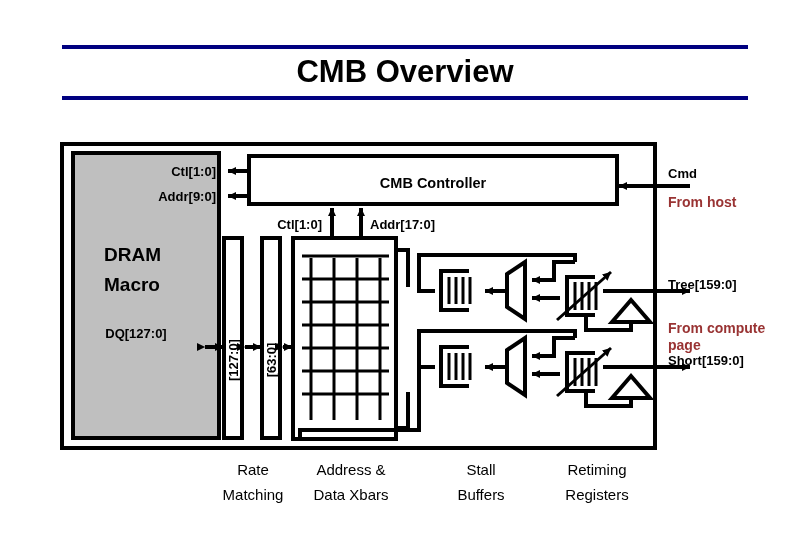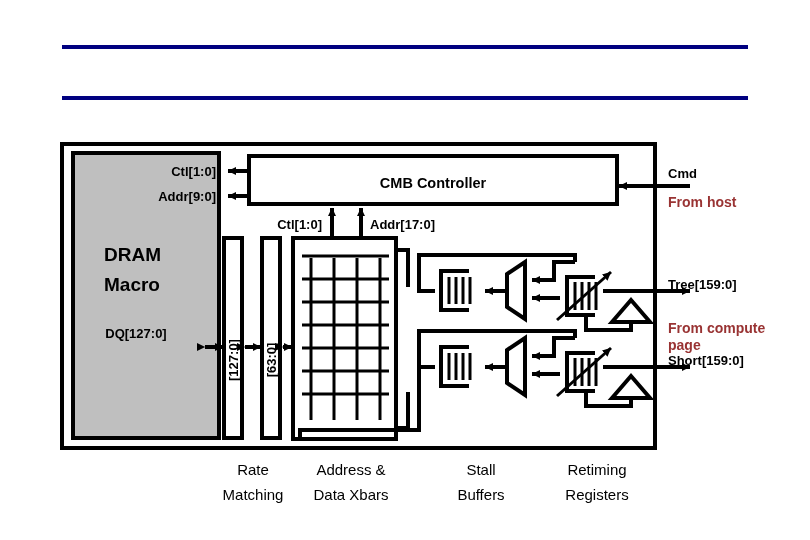--- a/index.html
+++ b/index.html
@@ -95,20 +95,21 @@
     stroke: #000000;
     stroke-width: 4;
   }
 </style>
 </head>
 <body>
 
 <div id="slide">
 
   <div class="rule" id="rule-top"></div>
+  <div id="page-title">CMB Overview</div>
   <div class="rule" id="rule-bottom"></div>
 
   <svg id="diagram" width="810" height="540" viewBox="0 0 810 540">
 
     <defs>
       <marker id="arrowR" markerWidth="9" markerHeight="9" refX="8.4" refY="4.5" orient="auto" markerUnits="userSpaceOnUse">
         <path d="M0,0.3 L8.6,4.5 L0,8.7 z" fill="#000000"></path>
       </marker>
       <marker id="arrowL" markerWidth="9" markerHeight="9" refX="8.4" refY="4.5" orient="auto" markerUnits="userSpaceOnUse">
         <path d="M0,0.3 L8.6,4.5 L0,8.7 z" fill="#000000"></path>

